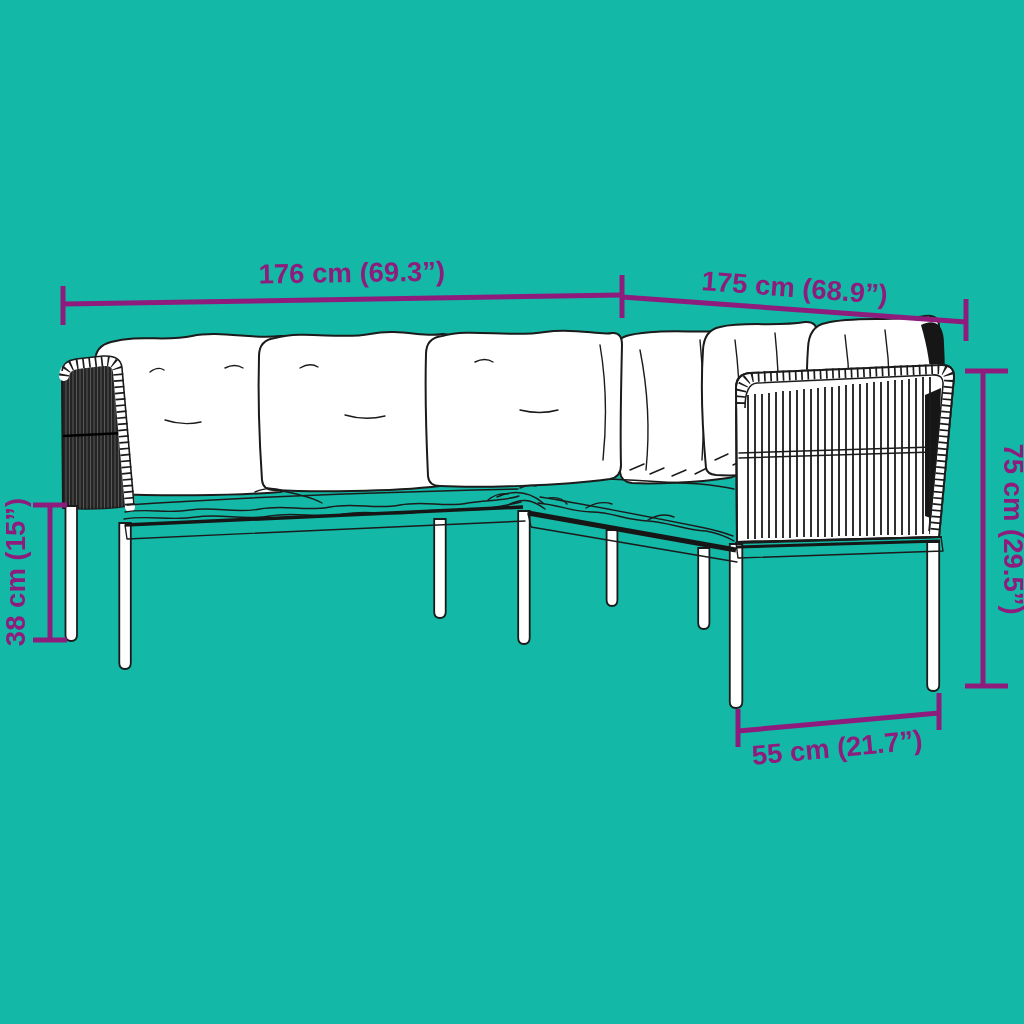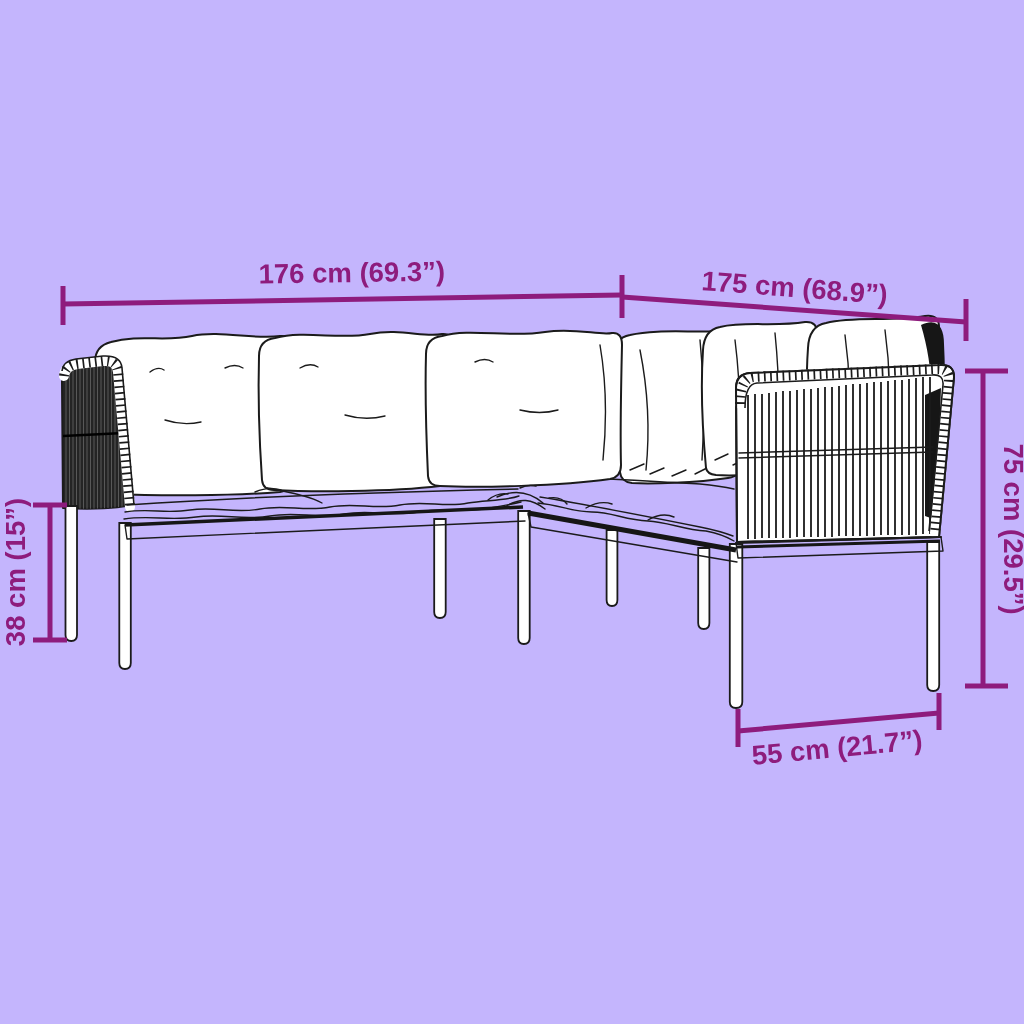--- a/index.html
+++ b/index.html
@@ -1,16 +1,16 @@
 <!DOCTYPE html>
 <html><head>
 <meta charset="utf-8">
 <style>
   html,body{margin:0;padding:0;background:#ffffff;}
-  .stage{width:1024px;height:1024px;position:relative;background:#c4b5fd;overflow:hidden;}
+  .stage{width:1024px;height:1024px;position:relative;background:#14b8a6;overflow:hidden;}
   svg{display:block;}
   .art{stroke:#1b1b1b;fill:none;stroke-width:2;stroke-linecap:round;stroke-linejoin:round;}
   .art-thin{stroke:#1b1b1b;fill:none;stroke-width:1.4;stroke-linecap:round;}
   .white-fill{fill:#ffffff;}
   .dark-fill{fill:#242424;}
   .black-fill{fill:#161616;}
   .striation{stroke:#585858;stroke-width:1;fill:none;}
   .slat{stroke:#1b1b1b;stroke-width:1.8;fill:none;}
   .band-white{stroke:#ffffff;stroke-width:10;fill:none;stroke-linecap:round;}
   .band-rungs{stroke:#1b1b1b;stroke-width:10;fill:none;stroke-dasharray:1.7 4.5;stroke-linecap:butt;}

